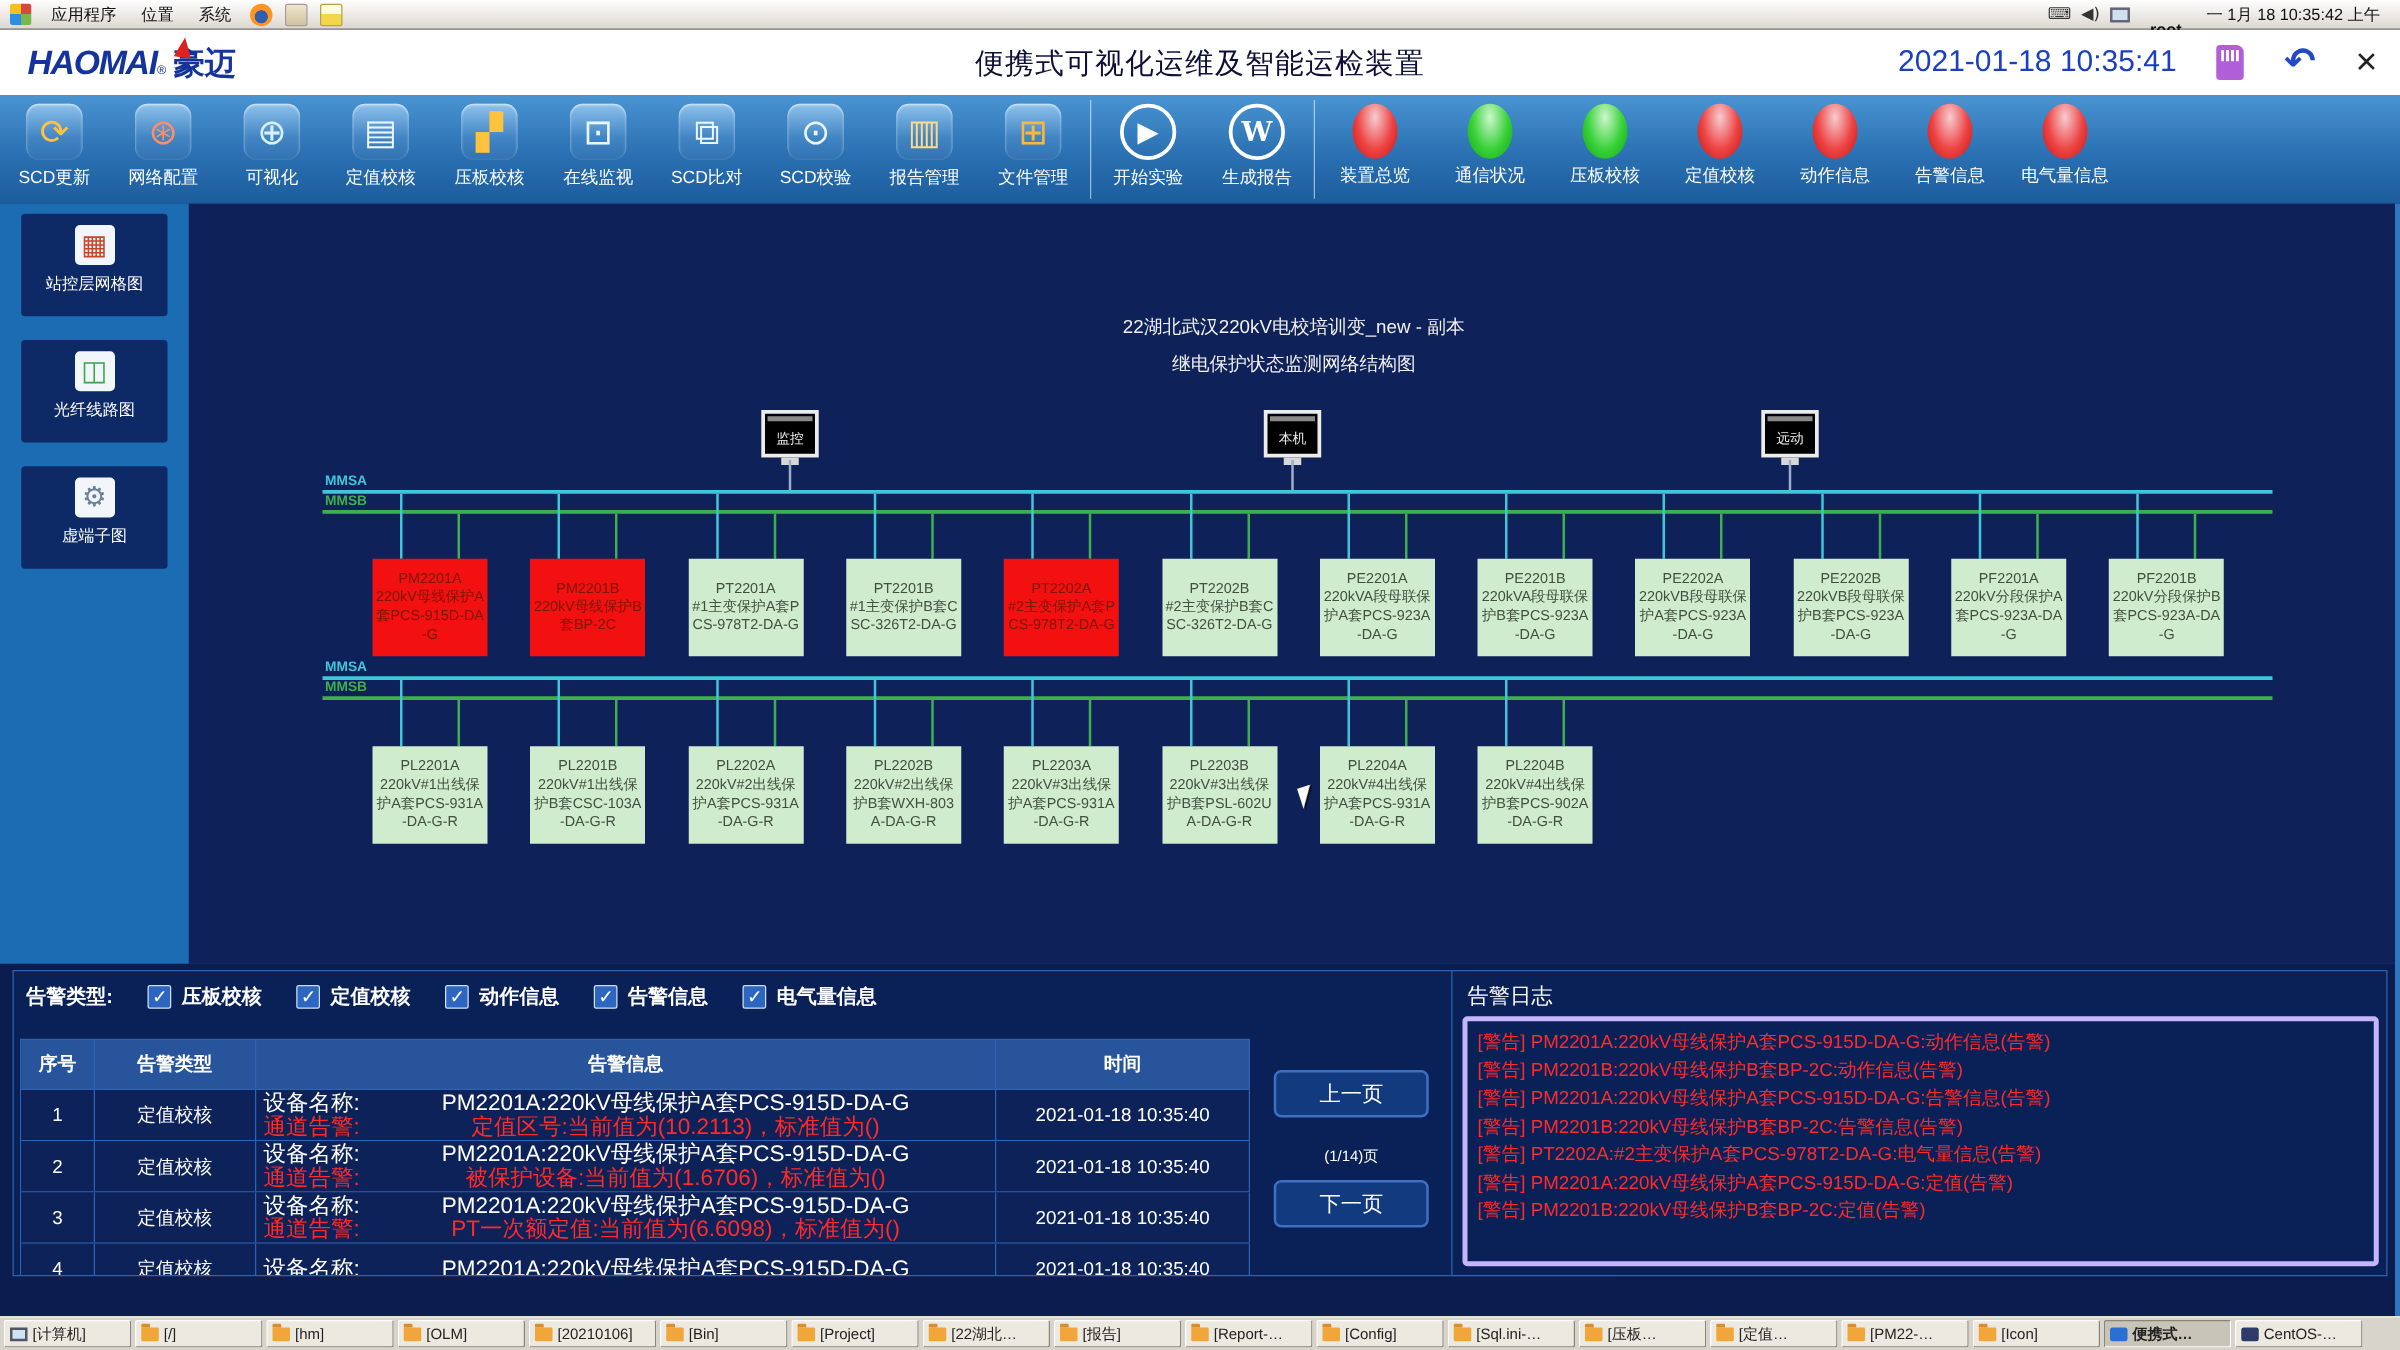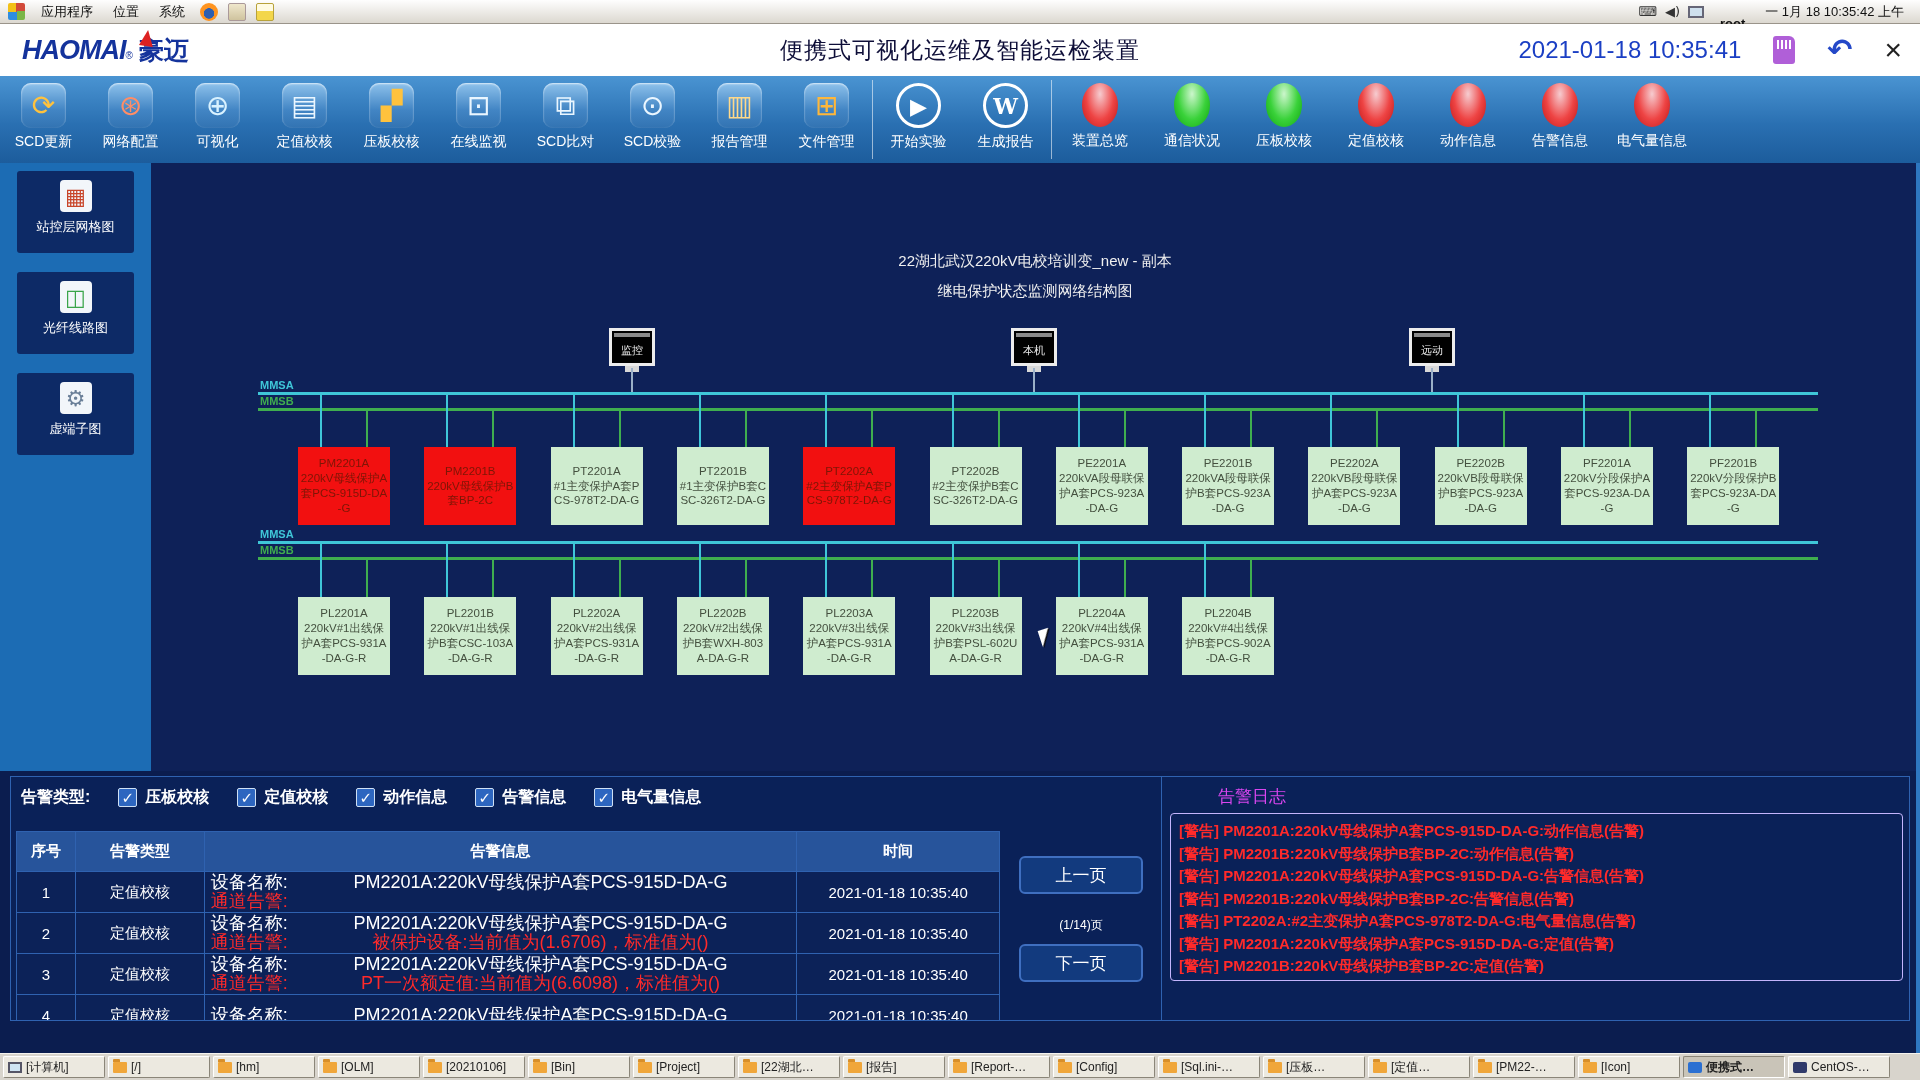--- a/index.html
+++ b/index.html
@@ -109,23 +109,23 @@
   .msg-key { flex:0 0 80px; text-align:left; }
   .msg-val { flex:1; text-align:center; }
   .msg-alert { color:#ff2a2a; }
   .msg-dev { color:#fff; }
 
   .pager-btn { position:absolute; left:1008px; width:124px; height:38px; background:#123a7e;
     border:2px solid #3f6fc0; border-radius:6px; color:#fff; font-size:17px;
     display:flex; align-items:center; justify-content:center; cursor:pointer; }
   .pager-label { position:absolute; left:1008px; width:124px; text-align:center; color:#fff; font-size:12px; }
 
-  .log-title { position:absolute; left:12px; top:8px; color:#d946ef; font-size:17px;margin-left:44px; }
-  .log-box { position:absolute; left:8px; top:36px; width:733px; height:168px; border:1px solid #c4b5fd; border-radius:4px;
-    padding:6px 8px; overflow:hidden;font-weight:bold; }
+  .log-title { position:absolute; left:12px; top:8px; color:#ffffff; font-size:17px; }
+  .log-box { position:absolute; left:8px; top:36px; width:733px; height:200px; border:4px solid #c4b5fd; border-radius:4px;
+    padding:6px 8px; overflow:hidden; }
   .log-line { color:#ff2a2a; font-size:15px; line-height:22.5px; white-space:nowrap; }
 
   
   .taskbar { position:absolute; left:0; top:1053px; width:1920px; height:27px; background:#d8d4cc;
     border-top:1px solid #f5f3ee; display:flex; align-items:center; padding:0 3px; gap:3px; }
   .task-btn { width:102px; height:22px; background:#ece9e0; border:1px solid; border-color:#fff #8a8578 #8a8578 #fff;
     border-radius:2px; display:flex; align-items:center; gap:4px; padding:0 4px; font-size:12px; color:#222;
     overflow:hidden; white-space:nowrap; cursor:pointer; }
   .task-btn.active { background:#c9c4b8; border-color:#8a8578 #fff #fff #8a8578; font-weight:bold; }
   .tb-ico { flex:0 0 14px; height:11px; position:relative; }
@@ -552,20 +552,21 @@
       <div class="tr trow">
             <div class="tc c-no">1</div>
             <div class="tc c-type">定值校核</div>
             <div class="tc c-msg">
               <div class="msg-line msg-dev">
                 <span class="msg-key">设备名称:</span>
                 <span class="msg-val">PM2201A:220kV母线保护A套PCS-915D-DA-G</span>
               </div>
               <div class="msg-line msg-alert">
                 <span class="msg-key">通道告警:</span>
+                <span class="msg-val">定值区号:当前值为(10.2113)，标准值为()</span>
               </div>
             </div>
             <div class="tc c-time">2021-01-18 10:35:40</div>
           </div>
           <div class="tr trow">
             <div class="tc c-no">2</div>
             <div class="tc c-type">定值校核</div>
             <div class="tc c-msg">
               <div class="msg-line msg-dev">
                 <span class="msg-key">设备名称:</span>

